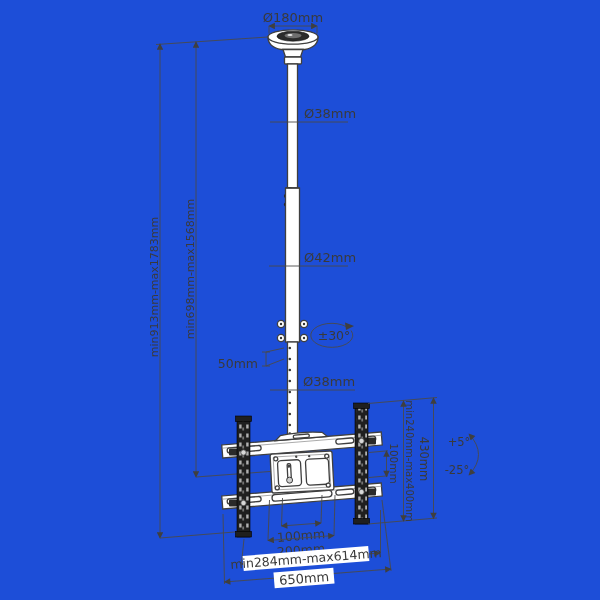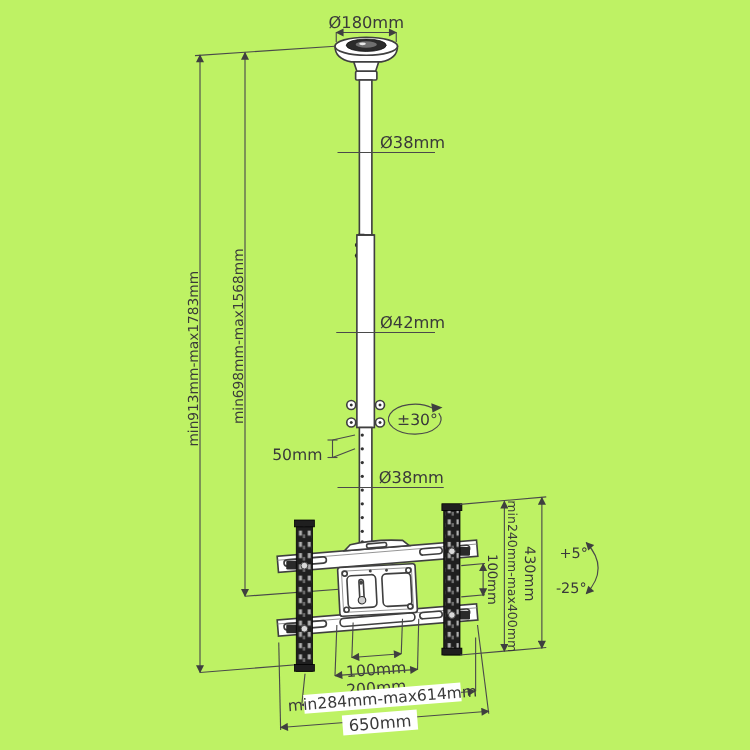--- a/index.html
+++ b/index.html
@@ -1,16 +1,16 @@
 <!DOCTYPE html>
 <html><head>
 <meta charset="utf-8">
 <style>
   html,body{margin:0;padding:0;background:#fff;}
-  #canvas{position:relative;width:600px;height:600px;background:#bef264;overflow:hidden;
+  #canvas{position:relative;width:600px;height:600px;background:#1d4ed8;overflow:hidden;
           font-family:"DejaVu Sans","Liberation Sans",sans-serif;}
   svg{position:absolute;left:0;top:0;}
   text{fill:#3a3a3a;}
   .t13{font-size:13px;}
   .t12{font-size:12.5px;}
   .t11{font-size:11px;}
   .t10{font-size:10px;}
   .t105{font-size:10.5px;}
   .t115{font-size:11.5px;}
   .mid{text-anchor:middle;}

